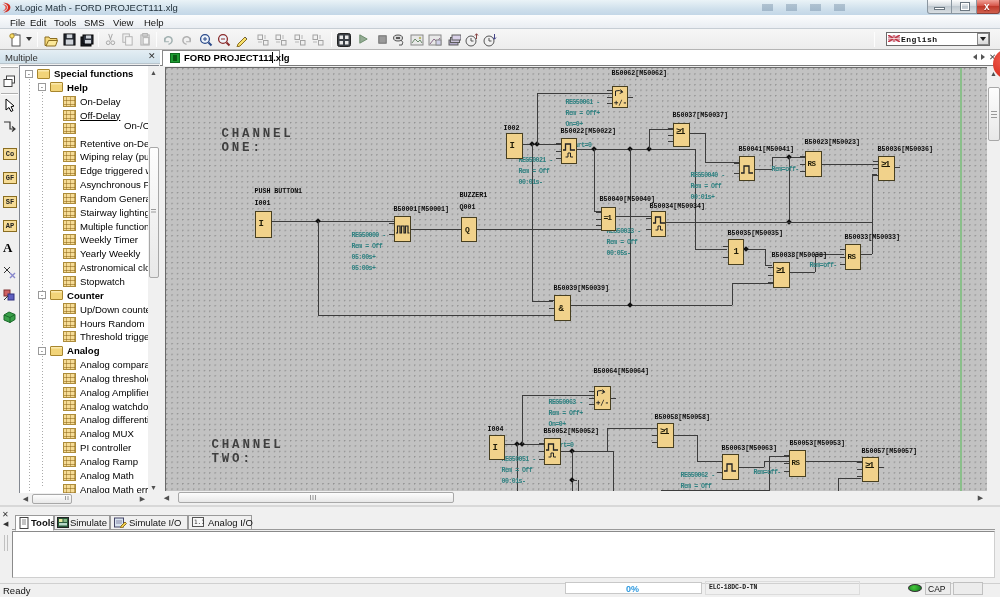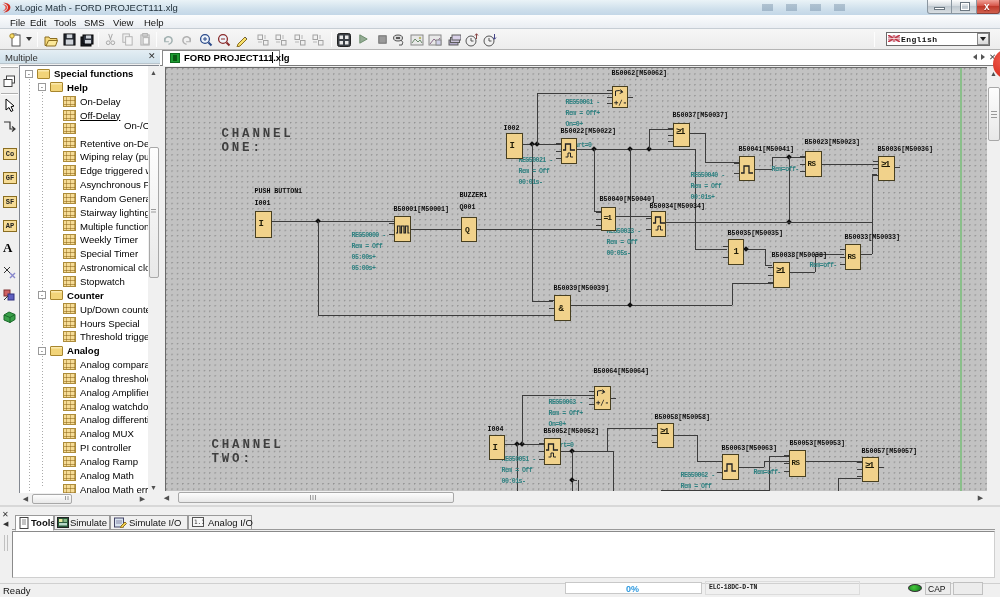--- a/index.html
+++ b/index.html
@@ -267,32 +267,32 @@
     <div class="trow" style="left:60px;top:113.0px;">Asynchronous Pul</div>
     <div class="titem" style="left:43px;top:126.6px;"></div>
     <div class="trow" style="left:60px;top:126.8px;">Random Generat</div>
     <div class="titem" style="left:43px;top:140.5px;"></div>
     <div class="trow" style="left:60px;top:140.7px;">Stairway lighting s</div>
     <div class="titem" style="left:43px;top:154.3px;"></div>
     <div class="trow" style="left:60px;top:154.5px;">Multiple function </div>
     <div class="titem" style="left:43px;top:168.2px;"></div>
     <div class="trow" style="left:60px;top:168.4px;">Weekly Timer</div>
     <div class="titem" style="left:43px;top:182.0px;"></div>
-    <div class="trow" style="left:60px;top:182.2px;">Special Timer</div>
+    <div class="trow" style="left:60px;top:182.2px;">Yearly Weekly</div>
     <div class="titem" style="left:43px;top:195.9px;"></div>
     <div class="trow" style="left:60px;top:196.1px;">Astronomical cloc</div>
     <div class="titem" style="left:43px;top:209.8px;"></div>
     <div class="trow" style="left:60px;top:209.9px;">Stopwatch</div>
     <div class="texp" style="left:18px;top:225.1px;">-</div>
     <div class="tfold" style="left:30px;top:224.1px;"></div>
     <div class="trow" style="left:47px;top:223.8px;font-weight:bold;">Counter</div>
     <div class="titem" style="left:43px;top:237.4px;"></div>
     <div class="trow" style="left:60px;top:237.6px;">Up/Down counter</div>
     <div class="titem" style="left:43px;top:251.3px;"></div>
-    <div class="trow" style="left:60px;top:251.5px;">Hours Special</div>
+    <div class="trow" style="left:60px;top:251.5px;">Hours Random</div>
     <div class="titem" style="left:43px;top:265.1px;"></div>
     <div class="trow" style="left:60px;top:265.3px;">Threshold trigger</div>
     <div class="texp" style="left:18px;top:280.5px;">-</div>
     <div class="tfold" style="left:30px;top:279.5px;"></div>
     <div class="trow" style="left:47px;top:279.2px;font-weight:bold;">Analog</div>
     <div class="titem" style="left:43px;top:292.8px;"></div>
     <div class="trow" style="left:60px;top:293.0px;">Analog comparat</div>
     <div class="titem" style="left:43px;top:306.7px;"></div>
     <div class="trow" style="left:60px;top:306.9px;">Analog threshold </div>
     <div class="titem" style="left:43px;top:320.6px;"></div>

